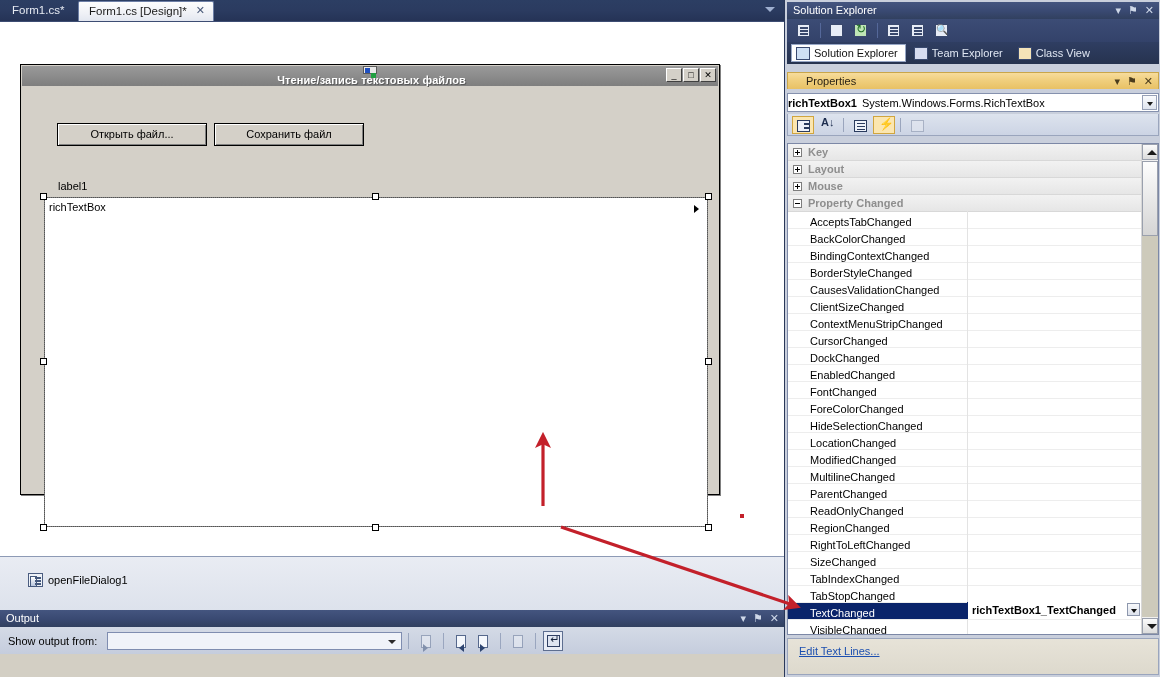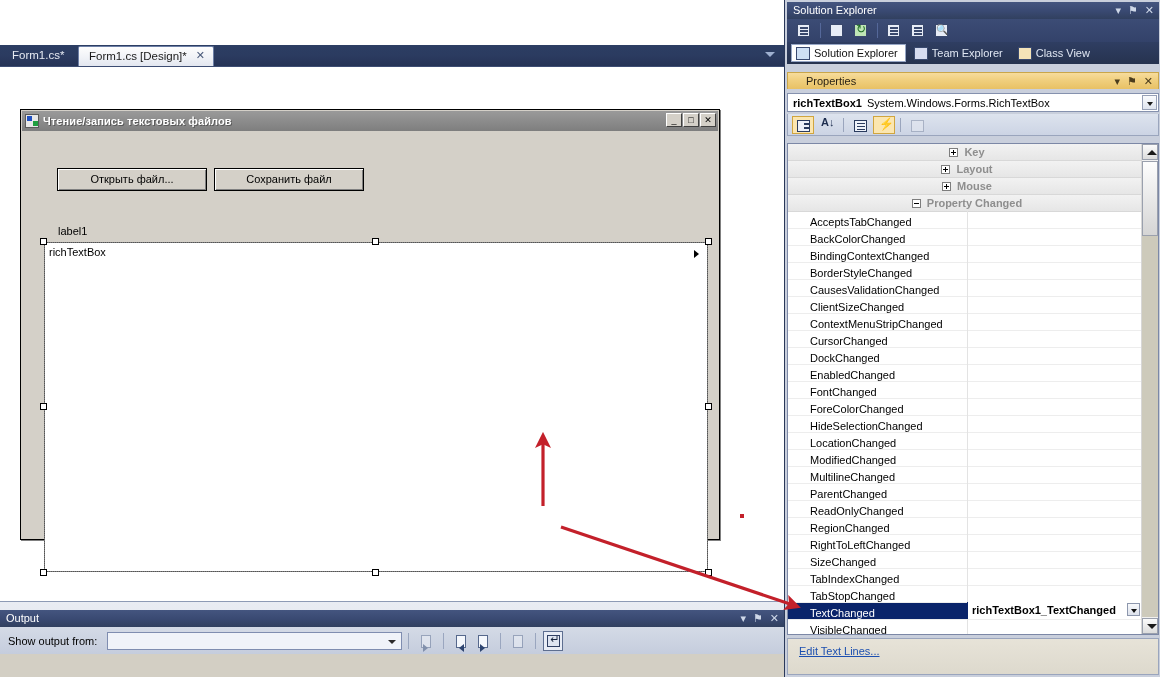--- a/index.html
+++ b/index.html
@@ -8,21 +8,21 @@
     width:1160px; height:677px;
     font-family:"Liberation Sans", sans-serif;
     font-size:11px;
     background:#fff;
     overflow:hidden;
     position:relative;
     -webkit-font-smoothing:none;
   }
   
   #editor-pane {
-    position:absolute; left:0; top:0; width:784px; height:610px;margin-top:45px;
+    position:absolute; left:0; top:0; width:784px; height:610px;
   }
   #tab-strip {
     position:absolute; left:0; top:0; width:784px; height:21px;
     background:linear-gradient(to bottom,#2c3e63 0%,#2b3b60 50%,#253356 100%);
   }
   .tab {
     position:absolute; top:1px; height:20px; line-height:19px;
     padding:0 10px; color:#e6eaf2; font-size:11.5px; white-space:nowrap;
     cursor:default;
   }
@@ -52,21 +52,21 @@
   
   #winform {
     position:absolute; left:20px; top:42px; width:700px; height:431px;
     background:#d4d0c8;
     border:1px solid #000;
     box-shadow:1px 1px 0 #808080;
   }
   #winform-titlebar {
     position:absolute; left:1px; top:1px; right:1px; height:20px;
     background:linear-gradient(to bottom,#9a9a9a 0%,#8c8c8c 50%,#7e7e7e 100%);
-    display:flex; align-items:center; padding-left:3px;
+    display:flex; align-items:center; padding-left:3px;flex-direction:column;
   }
   #winform-icon {
     width:14px; height:14px; margin-right:4px; position:relative;
     background:#e8e8e8; border:1px solid #5a5a5a;
   }
   #winform-icon::before {
     content:""; position:absolute; left:1px; top:1px; width:5px; height:5px; background:#2050c0;
   }
   #winform-icon::after {
     content:""; position:absolute; left:7px; top:6px; width:5px; height:5px; background:#20a040;
@@ -262,21 +262,21 @@
   #props-header {
     position:absolute; left:2px; top:72px; width:372px; height:17px;
     background:linear-gradient(to bottom,#f7dc9c 0%,#f0cf7e 45%,#e8c165 100%);
     color:#2a2215; font-size:11px; line-height:17px; padding-left:18px;
     border:1px solid #c9a64a; border-bottom:none;
   }
   .pb-dark { color:#4b3c1c; font-size:11px; line-height:13px; }
   #props-object {
     position:absolute; left:2px; top:93px; width:372px; height:19px;
     background:#fff; border:1px solid #8591ae;
-    display:flex; align-items:center; padding-left:5px;
+    display:flex; align-items:center; 
   }
   #props-object-name { font-weight:bold; font-size:11px; color:#000; margin-right:5px; }
   #props-object-type { font-size:11px; color:#000; }
   #props-object-drop {
     position:absolute; right:1px; top:1px; width:15px; height:15px;
     background:linear-gradient(to bottom,#fafbfd,#dfe4ee);
     border:1px solid #97a0b6;
   }
   #props-object-drop::after {
     content:""; position:absolute; left:4px; top:6px;
@@ -310,21 +310,21 @@
   #props-grid {
     position:absolute; left:2px; top:143px; width:372px; height:492px;
     background:#fff; border:1px solid #7c88a6;
     overflow:hidden;
   }
   #grid-scroll-host { position:absolute; left:0; top:0; right:17px; bottom:0; }
   .grp-row {
     height:17px; display:flex; align-items:center;
     background:linear-gradient(to bottom,#f2f2f2,#e6e6e6);
     border-bottom:1px solid #d8d8d8;
-    color:#8e8e8e; font-weight:bold; font-size:11px;justify-content:center;
+    color:#8e8e8e; font-weight:bold; font-size:11px;
   }
   .grp-toggle {
     width:9px; height:9px; border:1px solid #7d7d7d; background:#fff;
     margin-left:5px; margin-right:6px; position:relative; flex:none;
   }
   .grp-toggle::before{
     content:""; position:absolute; left:1px; top:3px; width:5px; height:1px; background:#000;
   }
   .grp-toggle.plus::after{
     content:""; position:absolute; left:3px; top:1px; width:1px; height:5px; background:#000;

